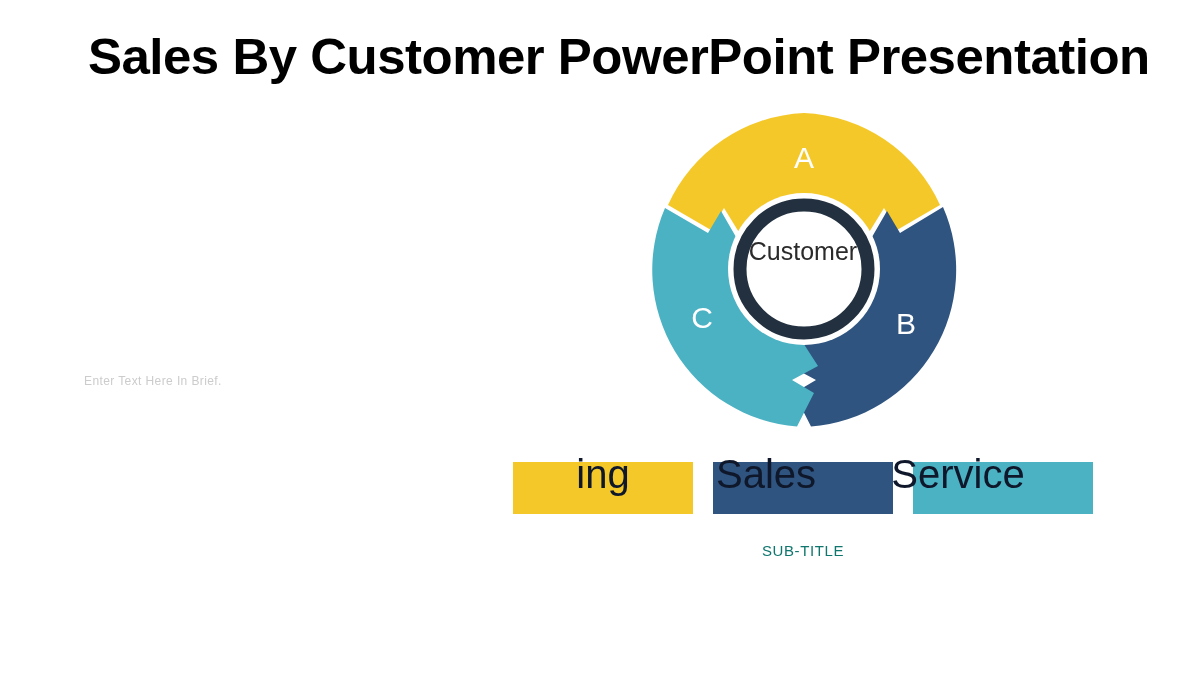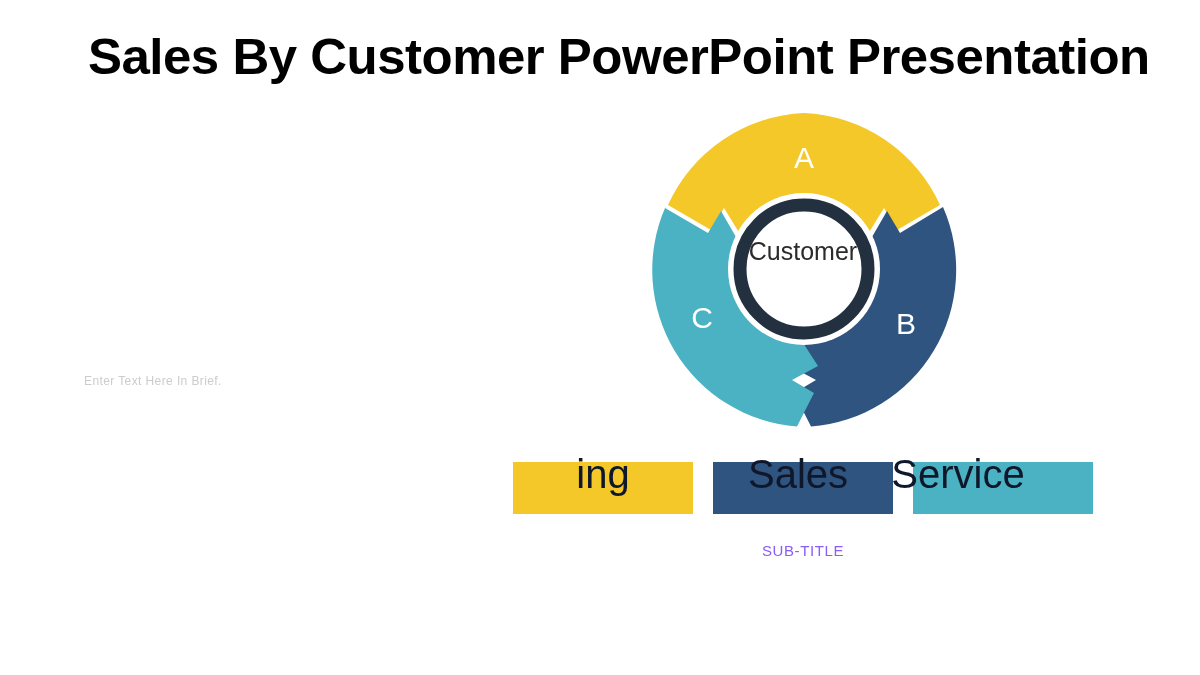--- a/index.html
+++ b/index.html
@@ -115,35 +115,35 @@
     color: #0f172a;
     text-align: center;
     white-space: nowrap;
   }
   .cat-label > span {
     display: block;
     position: relative;
     top: -4px;
   }
   #cat-label-0 { left: 513px; }
-  #cat-label-1 { left: 708px; text-align: center; }
+  #cat-label-1 { left: 676px; text-align: center; }
   #cat-label-2 { left: 868px; }
 
   
   #sub-title {
     position: absolute;
     left: 713px;
     top: 541px;
     width: 180px;
     text-align: center;
     font-family: "Liberation Sans", sans-serif;
     font-size: 15px;
     line-height: 20px;
     letter-spacing: 0.6px;
-    color: #8b5cf6;
+    color: #0f766e;
     white-space: nowrap;
   }
 </style>
 </head>
 <body>
 
 <div id="slide">
 
   <div id="slide-title">Sales By Customer PowerPoint Presentation</div>
 

